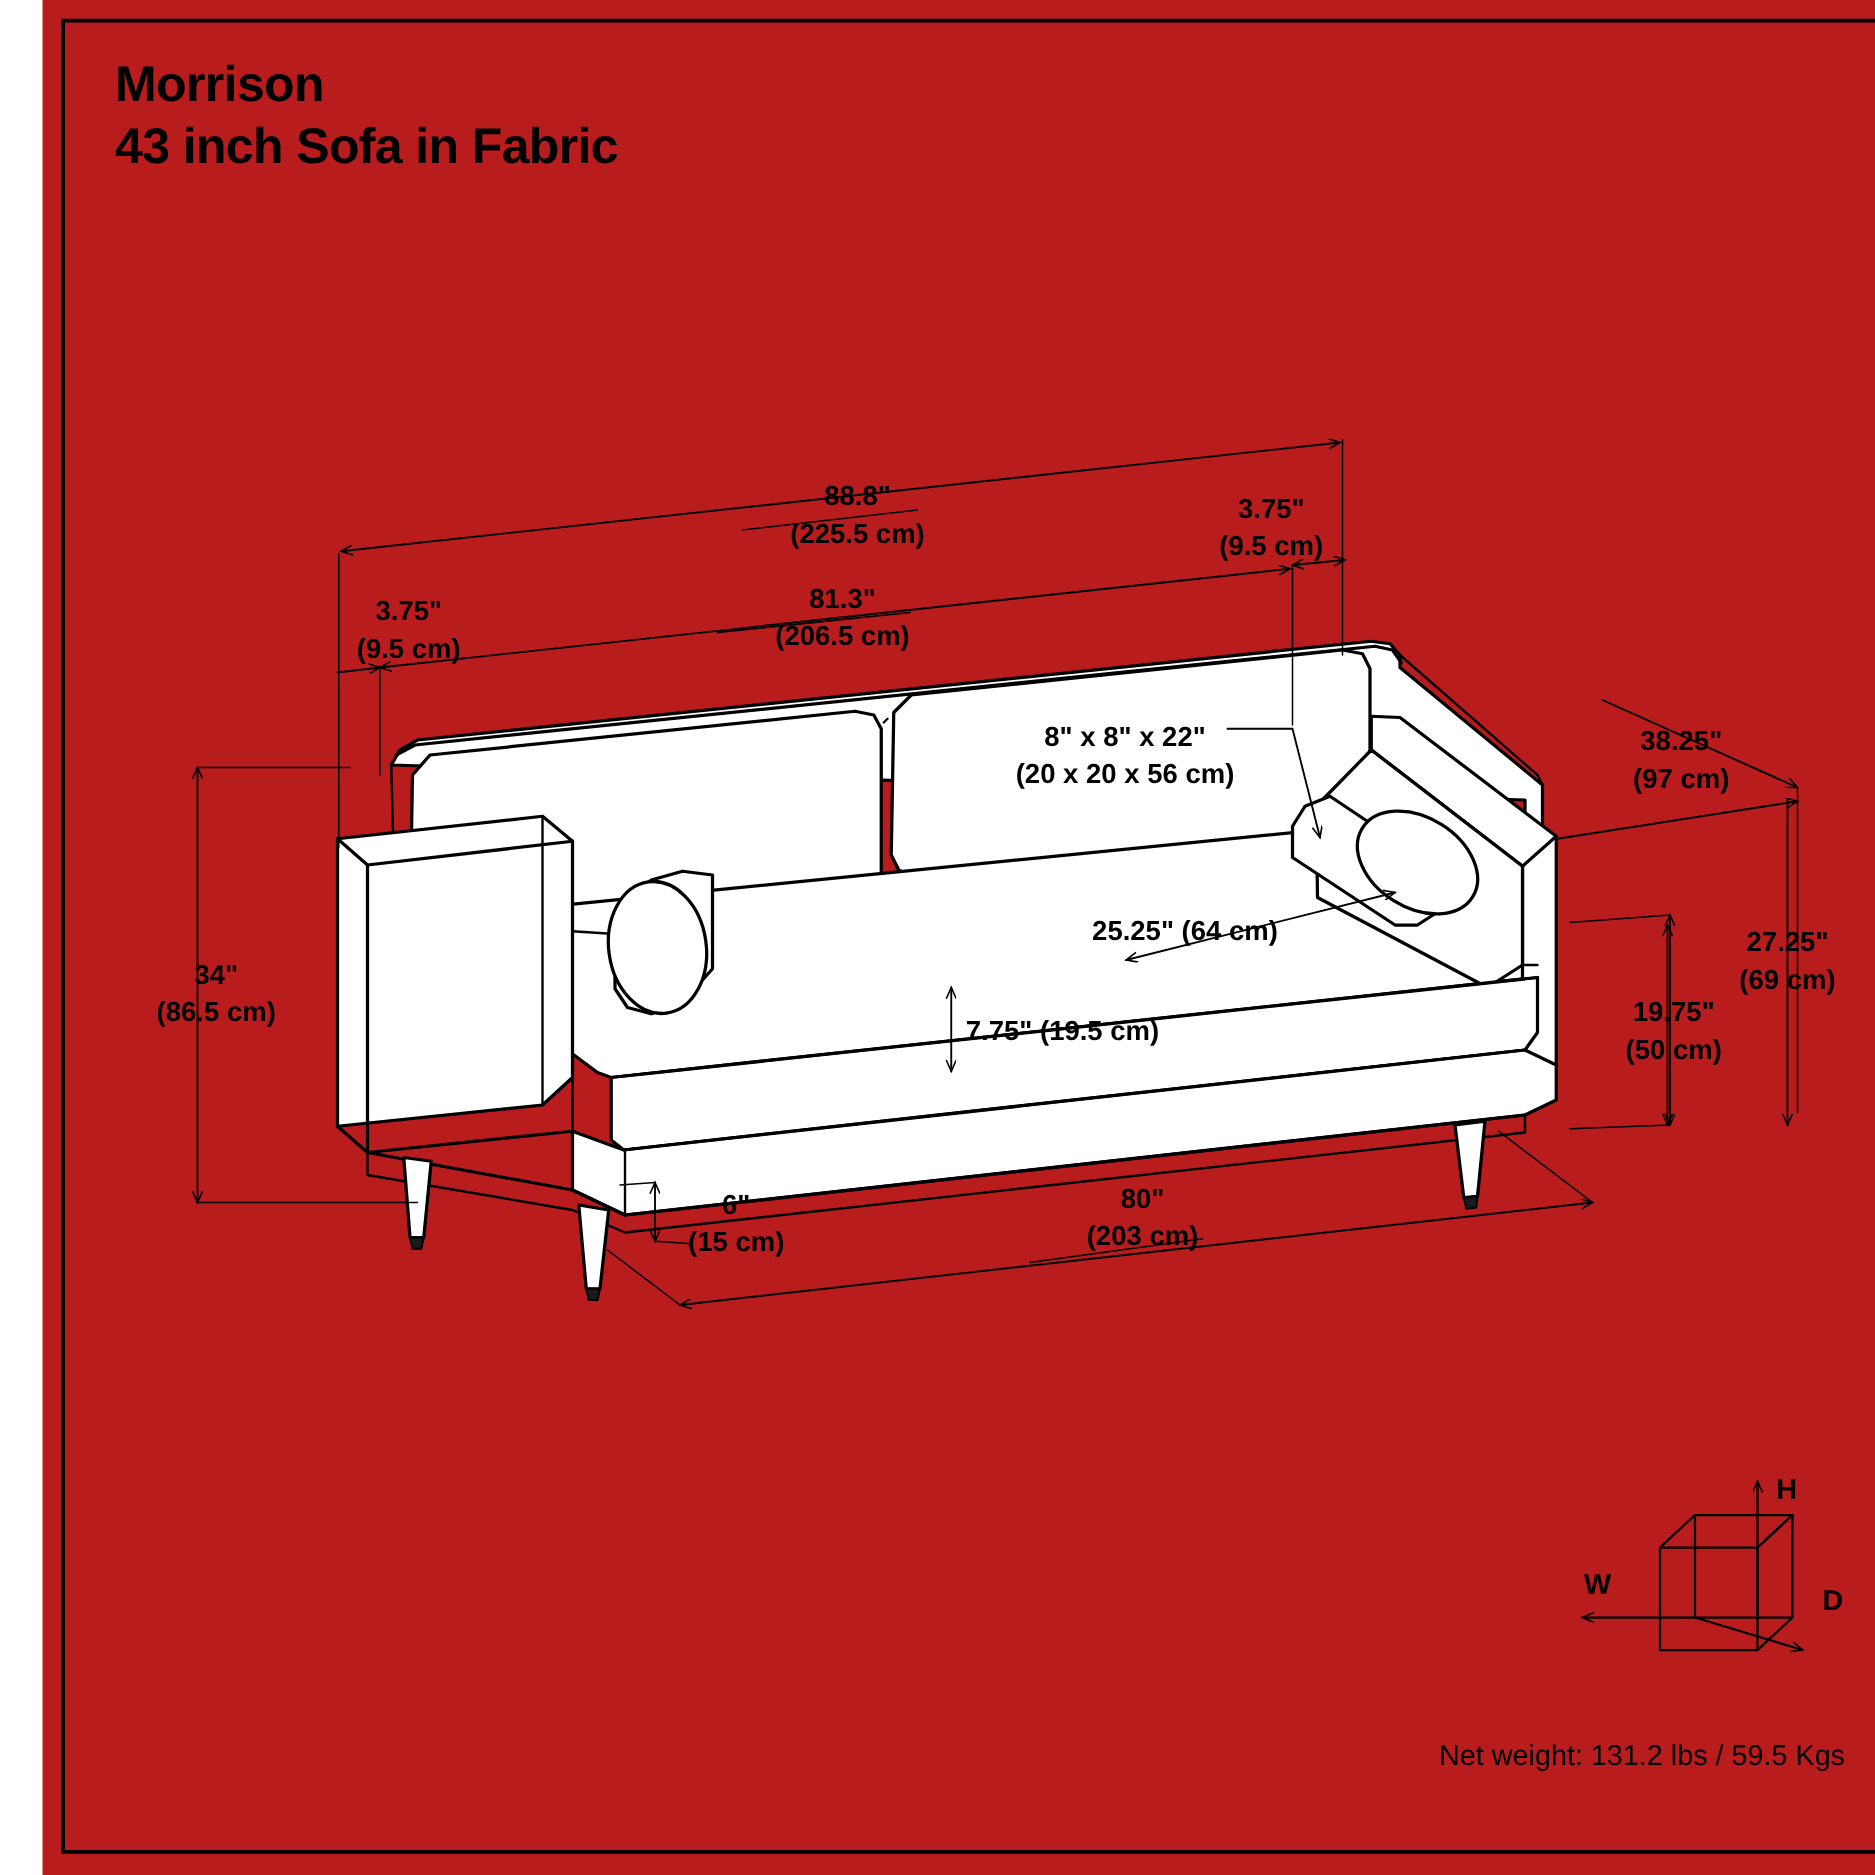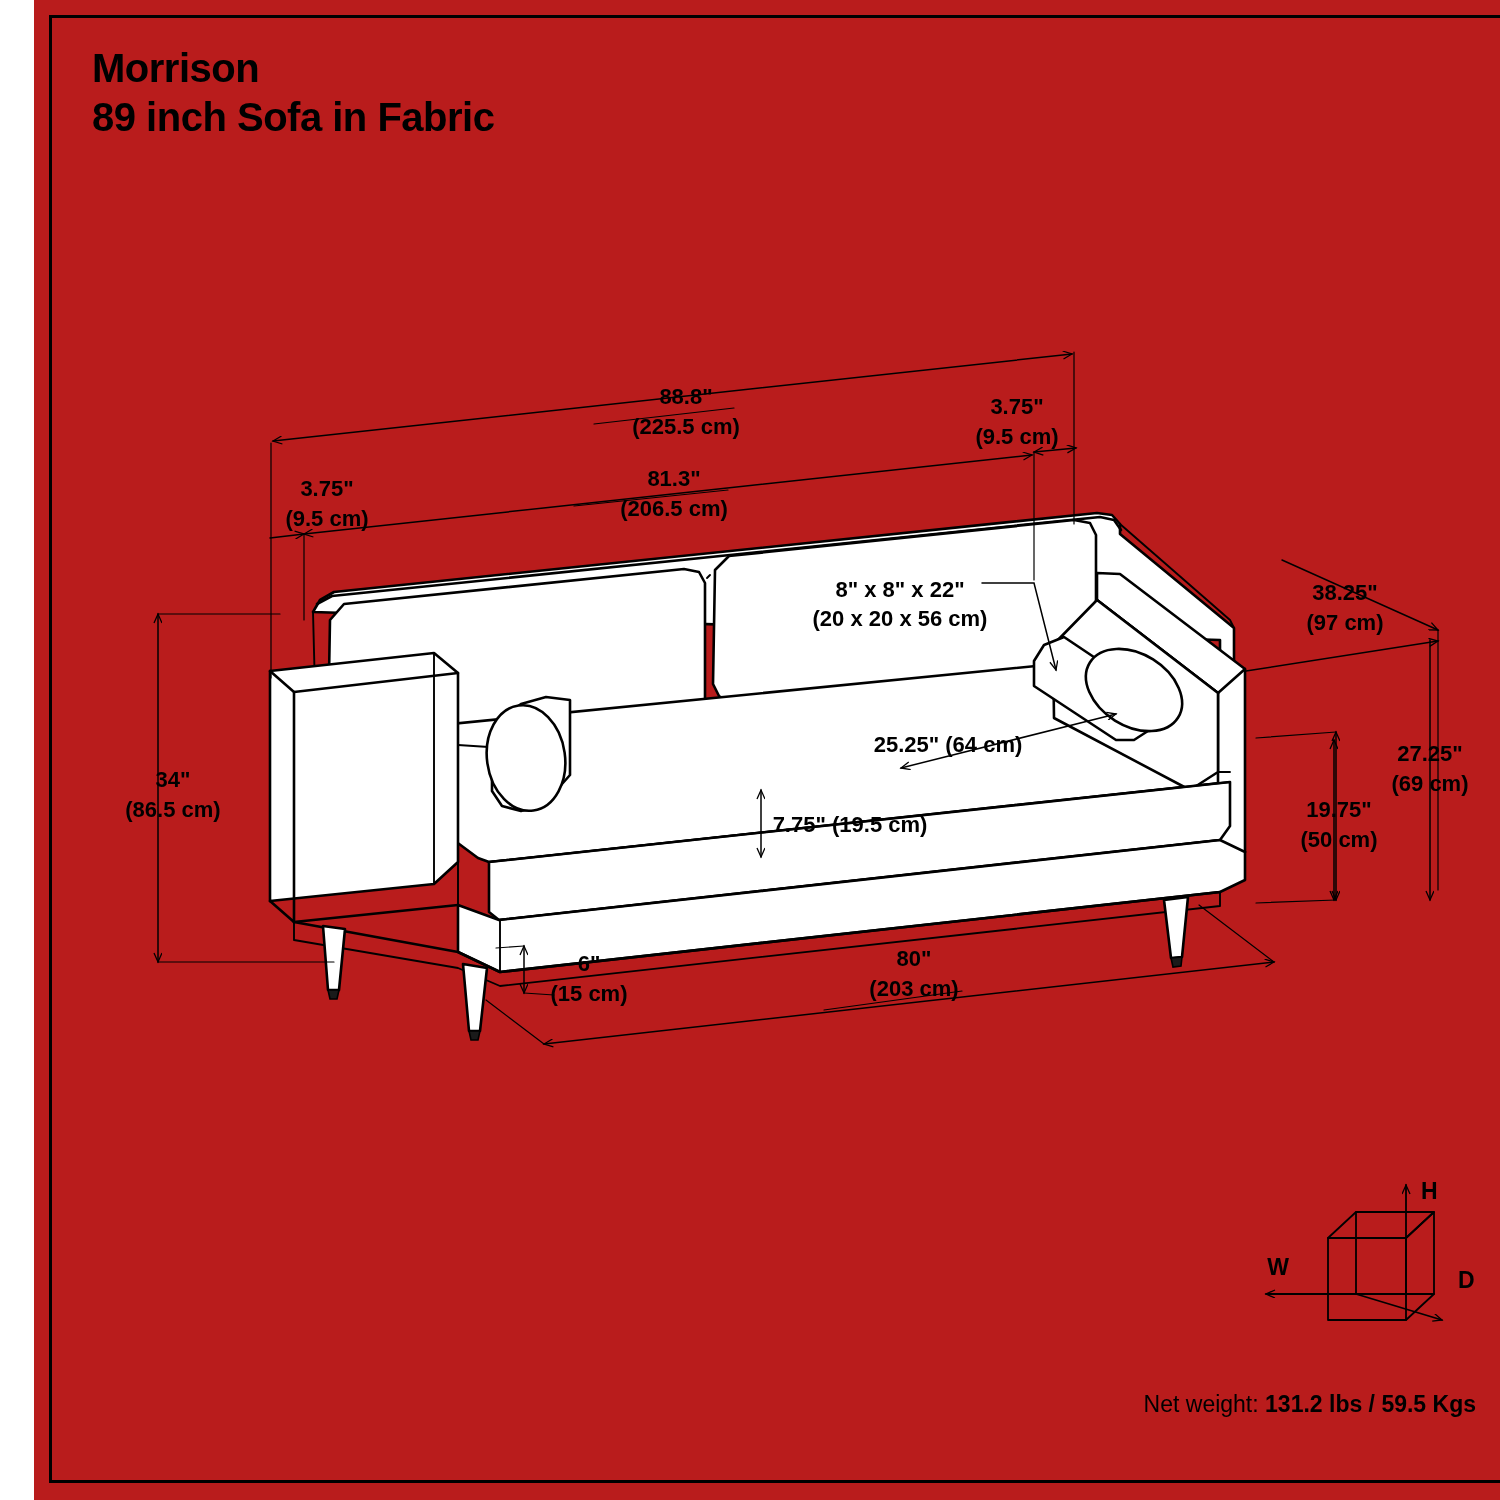--- a/index.html
+++ b/index.html
@@ -67,21 +67,21 @@
     right: 58px;
     bottom: 82px;
     font-size: 23px;
     white-space: nowrap;
     text-align: right;
   }
   .net-weight .nw-label {
     font-weight: normal;
   }
   .net-weight .nw-value {
-    font-weight: bold;
+    font-weight: normal;
   }
   
   text.dim {
     font-family: "Liberation Sans", sans-serif;
     font-size: 22px;
     font-weight: bold;
     fill: #000000;
   }
   text.legend-letter {
     font-family: "Liberation Sans", sans-serif;
@@ -137,21 +137,21 @@
 </style>
 </head>
 <body>
 
 <div id="spec-sheet">
 
   <div class="sheet-border"></div>
 
   <div class="title-block">
     <div class="title-line1">Morrison</div>
-    <div class="title-line2">89 inch Sofa in Fabric</div>
+    <div class="title-line2">43 inch Sofa in Fabric</div>
   </div>
 
   <div class="drawing-area">
   <svg class="drawing" viewBox="0 0 1500 1500" xmlns="http://www.w3.org/2000/svg">
     <defs>
       <marker id="arrowEnd" markerWidth="12" markerHeight="12" refX="10" refY="4" orient="auto" markerUnits="userSpaceOnUse">
         <path d="M1,0 L10,4 L1,8" fill="none" stroke="#000" stroke-width="1.3"></path>
       </marker>
       <marker id="arrowStart" markerWidth="12" markerHeight="12" refX="2" refY="4" orient="auto" markerUnits="userSpaceOnUse">
         <path d="M11,0 L2,4 L11,8" fill="none" stroke="#000" stroke-width="1.3"></path>

